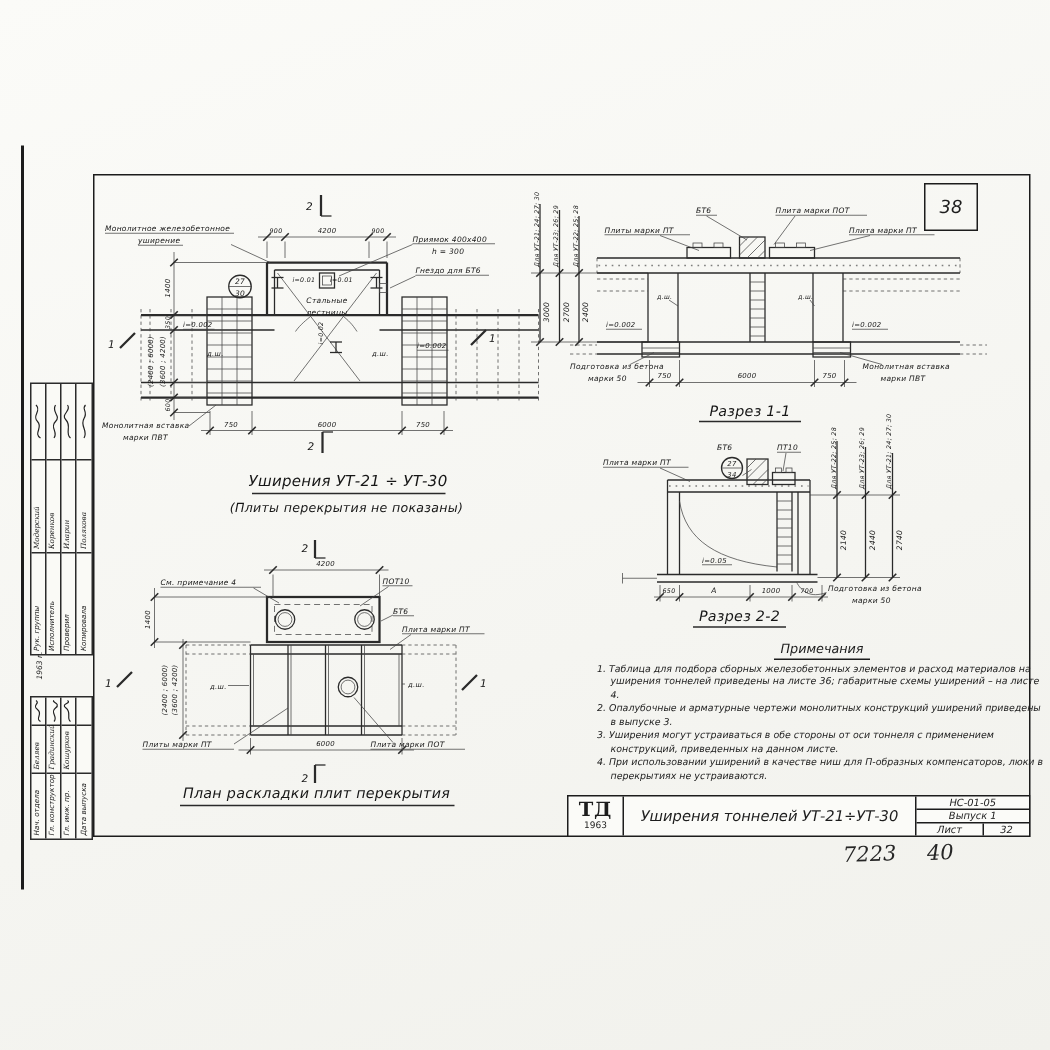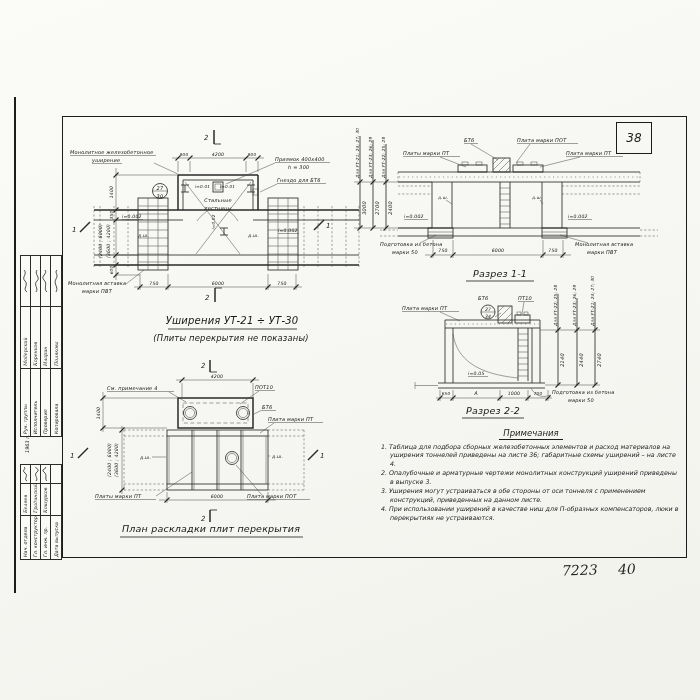--- a/index.html
+++ b/index.html
@@ -13,21 +13,21 @@
 svg.draw line,svg.draw path,svg.draw rect,svg.draw circle,svg.draw polyline{stroke:#2a2a2a;stroke-width:.85;fill:none}
 .thk{stroke-width:1.5!important}.thn{stroke-width:.5!important;stroke:#444!important}
 .dsh{stroke-dasharray:4 2.6}.dsh2{stroke-dasharray:2.2 2}
 .tick{stroke-width:1.1!important}
 .fillc{fill:#e9e9e3;stroke:none!important}
 .hatch{stroke:#4b4b4b!important;stroke-dasharray:1.1 3.3;opacity:.7}
 .dot{fill:#2a2a2a;stroke:none!important}
 svg.draw text{fill:#161616;stroke:none;font-family:"DejaVu Sans",sans-serif;font-style:italic;letter-spacing:.2px}
 .t4{font-size:4.2px}.t45{font-size:4.6px}.t5{font-size:5px}.t7{font-size:7px}.t8{font-size:8.4px}.t95{font-size:9.5px}.t10{font-size:10px}
 .mid{text-anchor:middle}
-.notes{position:absolute;left:381px;top:428px;width:300px}
+.notes{position:absolute;left:398px;top:428px;width:300px}
 .notes-h{font-style:italic;font-size:8.5px;width:fit-content;margin:0 auto 3px;border-bottom:.9px solid #1c1c1c;padding:0 4px 1px}
 .note-item{font-style:italic;font-size:6.3px;line-height:1.34;padding-left:9px;text-indent:-9px;margin-bottom:1px}
 .stamp{position:absolute;left:378px;top:530px;width:309px;height:28px;border:1.5px solid #1c1c1c;display:flex;background:#fbfbf8}
 .stamp-logo{width:37px;border-right:1.3px solid #1c1c1c;display:flex;flex-direction:column;align-items:center;justify-content:center;line-height:1}
 .stamp-logo .td{font-family:"DejaVu Serif",serif;font-weight:bold;font-size:13px;letter-spacing:.5px}
 .stamp-logo .yr{font-size:6px;margin-top:1px}
 .stamp-title{flex:1;display:flex;align-items:center;justify-content:center;font-style:italic;font-size:9.8px;border-right:1.3px solid #1c1c1c}
 .stamp-right{width:75px;display:flex;flex-direction:column}
 .stamp-r1,.stamp-r2{flex:1;display:flex;align-items:center;justify-content:center;font-style:italic;font-size:6.6px;border-bottom:1px solid #1c1c1c}
 .stamp-r3{flex:1;display:flex;font-style:italic;font-size:6.6px}
@@ -568,20 +568,35 @@
   </svg>
 
   <div class="notes">
     <div class="notes-h">Примечания</div>
     <div class="note-item">1. Таблица для подбора сборных железобетонных элементов и расход материалов на уширения тоннелей приведены на листе 36; габаритные схемы уширений – на листе 4.</div>
     <div class="note-item">2. Опалубочные и арматурные чертежи монолитных конструкций уширений приведены в выпуске 3.</div>
     <div class="note-item">3. Уширения могут устраиваться в обе стороны от оси тоннеля с применением конструкций, приведенных на данном листе.</div>
     <div class="note-item">4. При использовании уширений в качестве ниш для П-образных компенсаторов, люки в перекрытиях не устраиваются.</div>
   </div>
 
+  <div class="stamp">
+    <div class="stamp-logo">
+      <div class="td">ТД</div>
+      <div class="yr">1963</div>
+    </div>
+    <div class="stamp-title">Уширения тоннелей УТ-21÷УТ-30</div>
+    <div class="stamp-right">
+      <div class="stamp-r1">НС-01-05</div>
+      <div class="stamp-r2">Выпуск 1</div>
+      <div class="stamp-r3">
+        <div class="c1">Лист</div>
+        <div class="c2">32</div>
+      </div>
+    </div>
+  </div>
   <div class="hand" style="left:562px;top:562px">7223</div>
   <div class="hand" style="left:618px;top:561px">40</div>
 
   <div class="sig sig-upper">
     <div class="sig-row">
       <div class="sig-role">Рук. группы</div>
       <div class="sig-name">Модерский</div>
       <div class="sig-sign">
           <svg width="24" height="8">
             <path class="squig" d="M1,5 C4,0 8,7 12,3 S19,6 23,2"></path>

